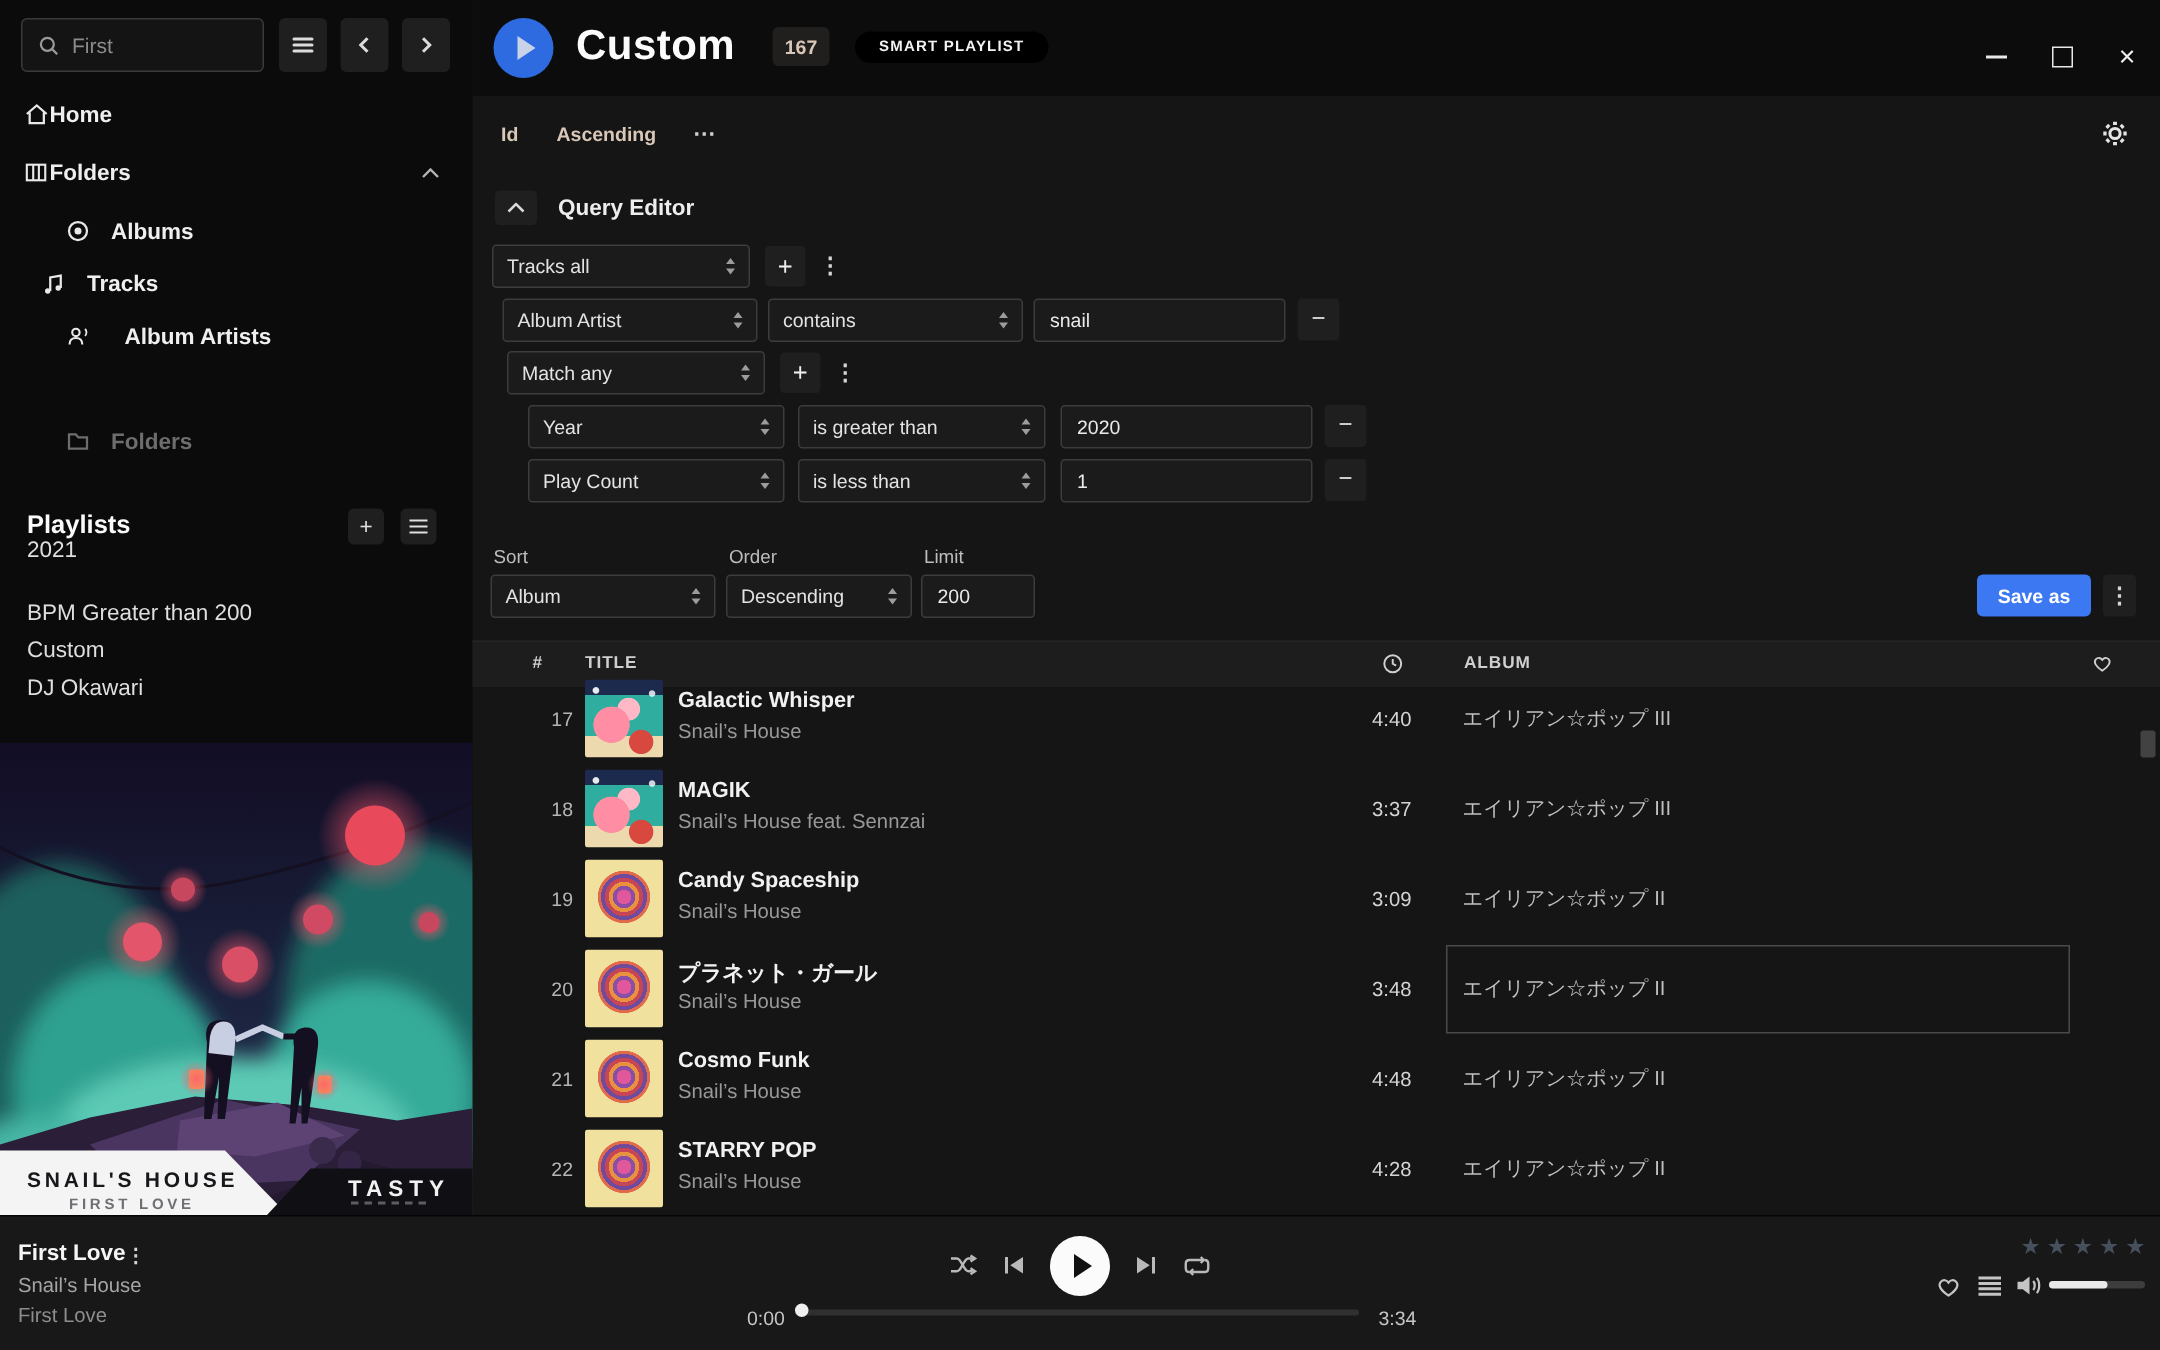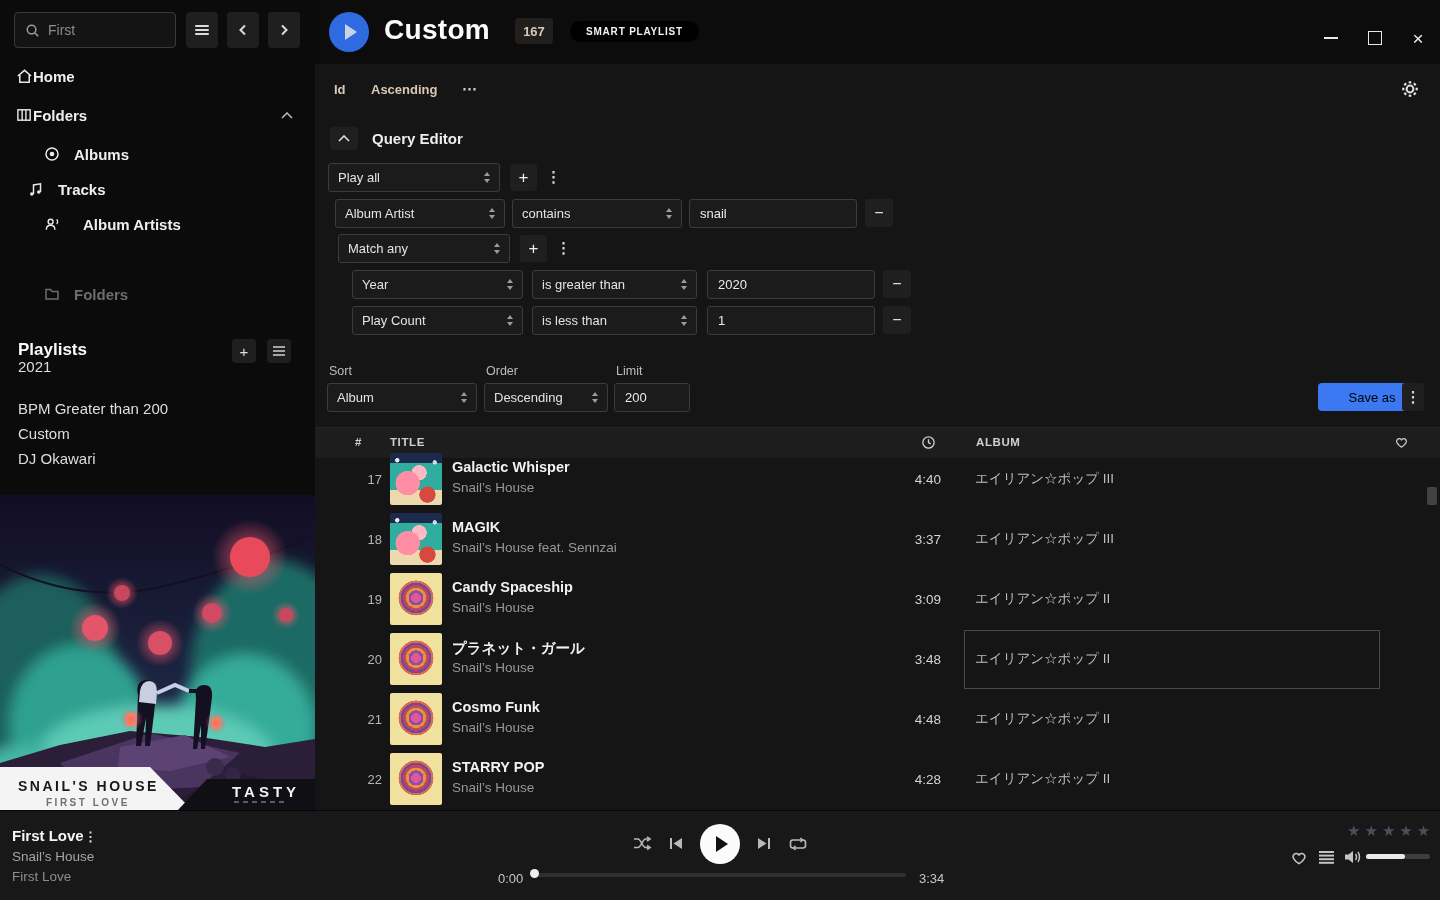--- a/index.html
+++ b/index.html
@@ -64,21 +64,21 @@
   .sel-arrs i.dn{border-top:4px solid #9c9c9c;}
   .inp{background:#1b1b1b;border:1px solid #3c3c3c;border-radius:3px;height:29px;box-sizing:border-box;
        display:flex;align-items:center;padding:0 10px;font-size:13px;color:#eaeaea;}
   .plus-btn{width:27px;height:27px;background:#1f1f1f;border-radius:3px;display:flex;align-items:center;
             justify-content:center;font-size:17px;color:#efefef;}
   .kebab{color:#d5d5d5;font-size:15px;font-weight:700;display:flex;align-items:center;justify-content:center;}
   .minus-btn{width:28px;height:28px;background:#1f1f1f;border-radius:3px;display:flex;align-items:center;
              justify-content:center;font-size:16px;color:#e5e5e5;}
   .form-label{font-size:12.5px;color:#bdbdbd;}
   .save-btn{left:1318px;top:383px;width:76px;height:28px;background:#3b78f2;border-radius:4px;display:flex;
-            align-items:center;justify-content:center;font-size:13px;font-weight:400;color:#000000;padding-left:16px;}
+            align-items:center;justify-content:center;font-size:13px;font-weight:700;color:#ffffff;}
   .kebab-btn{left:1402px;top:383px;width:22px;height:28px;background:#1f1f1f;border-radius:3px;}
 
   
   .thead{left:315px;top:427px;width:1125px;height:30px;background:#1d1d1d;border-top:1px solid #262626;}
   .th{position:absolute;top:8px;font-size:11.5px;font-weight:700;letter-spacing:.6px;color:#cfcfcf;}
   .trow{position:absolute;left:315px;width:1125px;height:60px;}
   .tnum{position:absolute;left:320px;width:52px;top:0;height:60px;display:flex;align-items:center;
         justify-content:flex-end;font-size:13px;color:#b5b5b5;}
   .thumb{position:absolute;left:75px;top:4px;width:52px;height:52px;border-radius:2px;overflow:hidden;}
   .ttitle{position:absolute;left:137px;top:10px;font-size:14.5px;font-weight:700;color:#f1f1f1;text-align:center;}
@@ -355,21 +355,21 @@
   </div>
 
   <div class="abs qe-collapse">
     <svg width="12" height="7" viewBox="0 0 12 7" fill="none" stroke="#d9d9d9" stroke-width="1.7">
         <polyline points="1,6 6,1 11,6"></polyline>
       </svg>
   </div>
   <div class="abs qe-title">Query Editor</div>
 
   <div class="abs sel" style="left:328px;top:163px;width:172px;">
-    <span>Play all</span>
+    <span>Tracks all</span>
     <span class="sel-arrs">
         <i class="up"></i>
         <i class="dn"></i>
       </span>
   </div>
   <div class="abs plus-btn" style="left:510px;top:164px;">
     <span>+</span>
     </div>
   <div class="abs kebab" style="left:546px;top:168px;">⋮</div>
 

